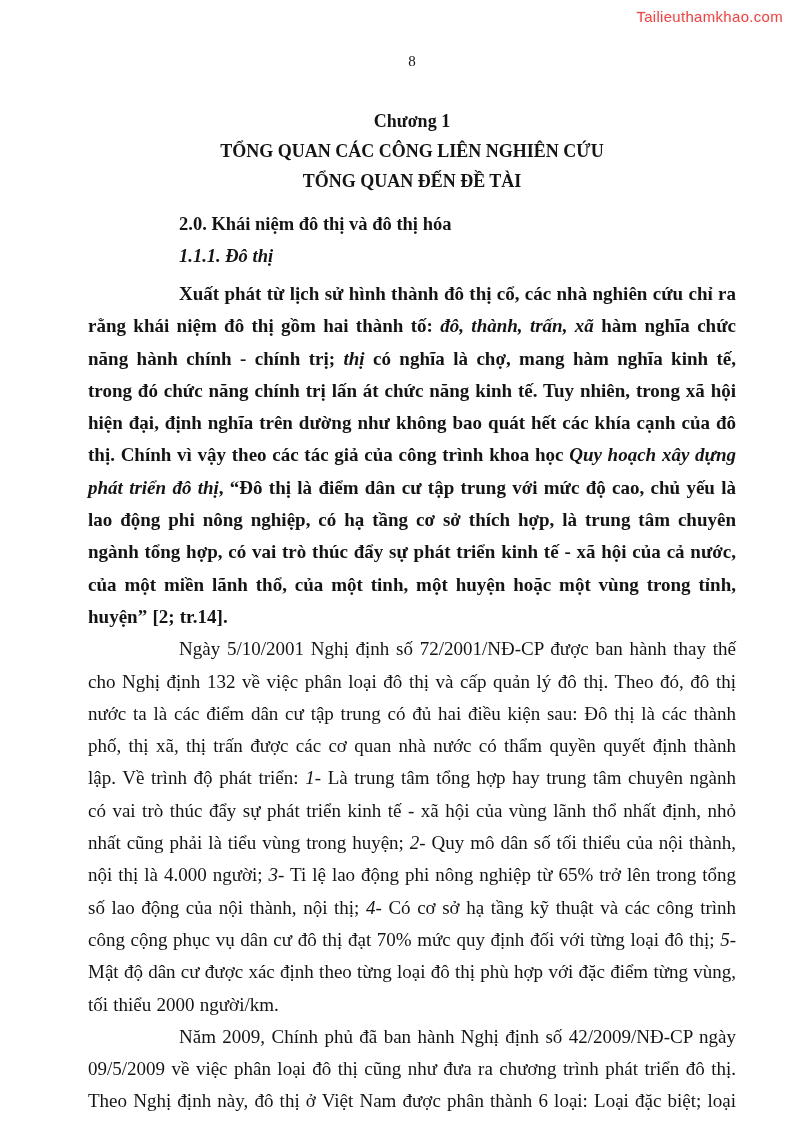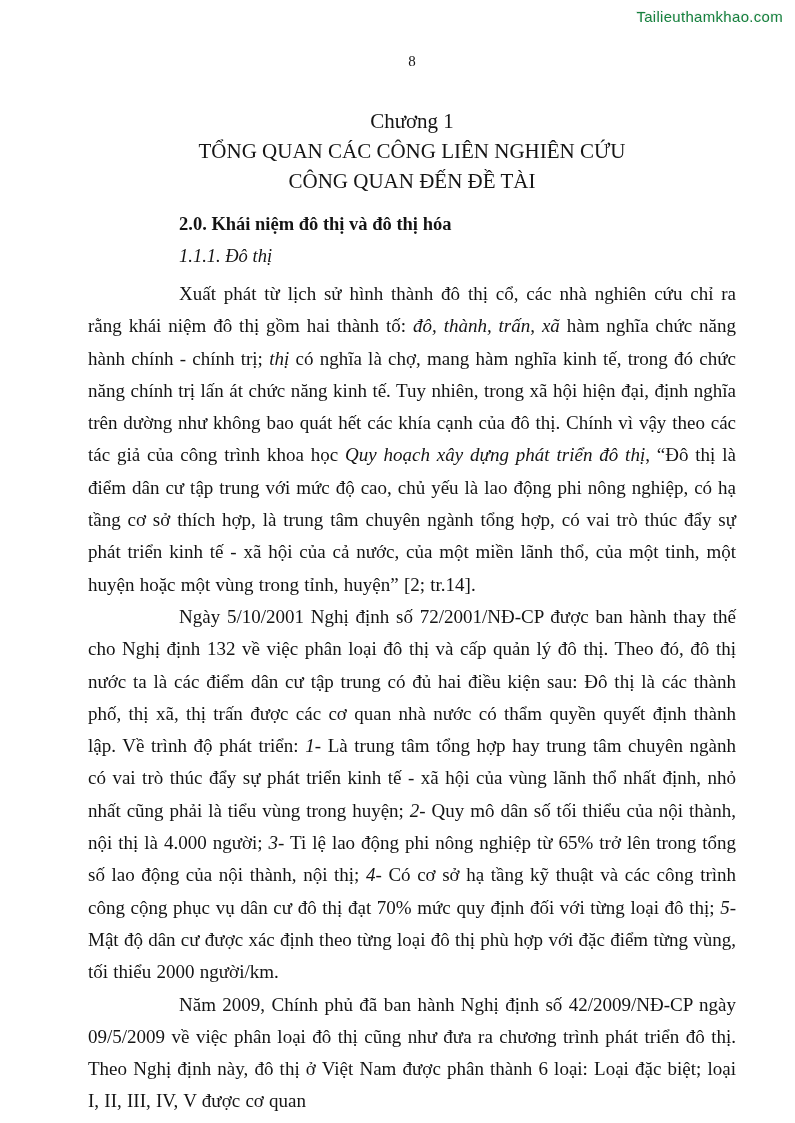--- a/index.html
+++ b/index.html
@@ -16,84 +16,85 @@
     font-family: "Liberation Serif", "DejaVu Serif", serif;
     color: #141414;
   }
   .watermark {
     position: absolute;
     top: 8px;
     right: 12px;
     font-family: "Liberation Sans", "DejaVu Sans", sans-serif;
     font-size: 15px;
     letter-spacing: 0.3px;
-    color: #15803d;
+    color: #ef4444;
     text-shadow: 1px 1px 0 #ffffff, -1px -1px 0 #ededed;
   }
   .content {
     position: absolute;
     left: 88px;
     top: 0;
     width: 648px;
   }
   .page-number {
     margin-top: 52px;
     text-align: center;
     font-size: 15px;
     line-height: 18px;
   }
   .chapter {
     margin-top: 36px;
     text-align: center;
-    font-weight: normal;
-    font-size: 21px;
+    font-weight: bold;
+    font-size: 18px;
     line-height: 30px;
   }
   .sec-heading {
     margin: 16px 0 0 0;
     padding-left: 91px;
     font-size: 18.5px;
     font-weight: bold;
     line-height: 24px;
   }
   .subsec-heading {
     margin: 8px 0 0 0;
     padding-left: 91px;
     font-size: 18.5px;
-    font-weight: normal;
+    font-weight: bold;
     font-style: italic;
     line-height: 24px;
   }
   .body-para {
     margin: 0;
     text-align: justify;
     text-indent: 91px;
     font-size: 19px;
     line-height: 32.3px;
     word-spacing: 0.5px;
   }
   .body-para.first {
     margin-top: 10px;
+    font-weight: bold;
   }
 </style>
 </head>
 <body>
 
 <div class="page">
 
   <div class="watermark">Tailieuthamkhao.com</div>
 
   <div class="content">
 
     <div class="page-number">8</div>
 
     <div class="chapter">
       <div>Chương 1</div>
       <div>TỔNG QUAN CÁC CÔNG LIÊN NGHIÊN CỨU</div>
-      <div>CÔNG QUAN ĐẾN ĐỀ TÀI</div>
+      <div>TỔNG QUAN ĐẾN ĐỀ TÀI</div>
     </div>
 
     <div class="sec-heading">2.0. Khái niệm đô thị và đô thị hóa</div>
 
     <div class="subsec-heading">1.1.1. Đô thị</div>
 
     <p class="body-para first">Xuất phát từ lịch sử hình thành đô thị cổ, các nhà nghiên cứu chỉ ra rằng khái niệm đô thị gồm hai thành tố: <i>đô, thành, trấn, xã</i> hàm nghĩa chức năng hành chính - chính trị; <i>thị</i> có nghĩa là chợ, mang hàm nghĩa kinh tế, trong đó chức năng chính trị lấn át chức năng kinh tế. Tuy nhiên, trong xã hội hiện đại, định nghĩa trên dường như không bao quát hết các khía cạnh của đô thị. Chính vì vậy theo các tác giả của công trình khoa học <i>Quy hoạch xây dựng phát triển đô thị</i>, “Đô thị là điểm dân cư tập trung với mức độ cao, chủ yếu là lao động phi nông nghiệp, có hạ tầng cơ sở thích hợp, là trung tâm chuyên ngành tổng hợp, có vai trò thúc đẩy sự phát triển kinh tế - xã hội của cả nước, của một miền lãnh thổ, của một tinh, một huyện hoặc một vùng trong tỉnh, huyện” [2; tr.14].</p>
 
     <p class="body-para">Ngày 5/10/2001 Nghị định số 72/2001/NĐ-CP được ban hành thay thế cho Nghị định 132 về việc phân loại đô thị và cấp quản lý đô thị. Theo đó, đô thị nước ta là các điểm dân cư tập trung có đủ hai điều kiện sau: Đô thị là các thành phố, thị xã, thị trấn được các cơ quan nhà nước có thẩm quyền quyết định thành lập. Về trình độ phát triển: <i>1-</i> Là trung tâm tổng hợp hay trung tâm chuyên ngành có vai trò thúc đẩy sự phát triển kinh tế - xã hội của vùng lãnh thổ nhất định, nhỏ nhất cũng phải là tiểu vùng trong huyện; <i>2-</i> Quy mô dân số tối thiểu của nội thành, nội thị là 4.000 người; <i>3-</i> Ti lệ lao động phi nông nghiệp từ 65% trở lên trong tổng số lao động của nội thành, nội thị; <i>4-</i> Có cơ sở hạ tầng kỹ thuật và các công trình công cộng phục vụ dân cư đô thị đạt 70% mức quy định đối với từng loại đô thị; <i>5-</i> Mật độ dân cư được xác định theo từng loại đô thị phù hợp với đặc điểm từng vùng, tối thiểu 2000 người/km.</p>
 

